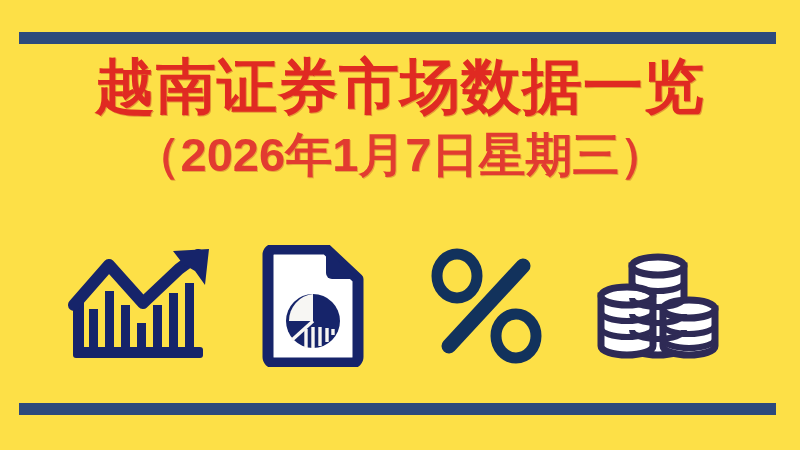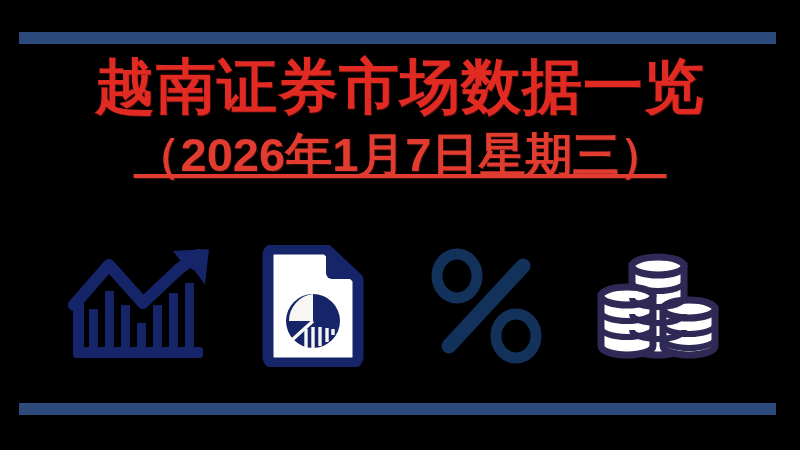--- a/index.html
+++ b/index.html
@@ -10,21 +10,21 @@
     width: 800px;
     height: 450px;
     background: #f5f3ef;
     font-family: "Liberation Sans", sans-serif;
     overflow: hidden;
   }
   .poster {
     position: relative;
     width: 800px;
     height: 450px;
-    background: #000000;
+    background: #fde047;
     box-sizing: border-box;
   }
 
   
   .rule {
     position: absolute;
     left: 19px;
     width: 757px;
     height: 12px;
     background: #2d4a7c;
@@ -54,21 +54,20 @@
   .subhead {
     display: block;
     color: #e23b30;
     font-family: "Liberation Sans", sans-serif;
     font-size: 47px;
     font-weight: bold;
     line-height: 62px;
     letter-spacing: 0px;
     white-space: nowrap;
     text-shadow: 1px 1px 0 rgba(180,40,30,0.30);
-    text-decoration: underline;
   }
 
   
   .icon-row {
     position: absolute;
     left: 0;
     top: 243px;
     width: 800px;
     height: 125px;
     display: flex;

